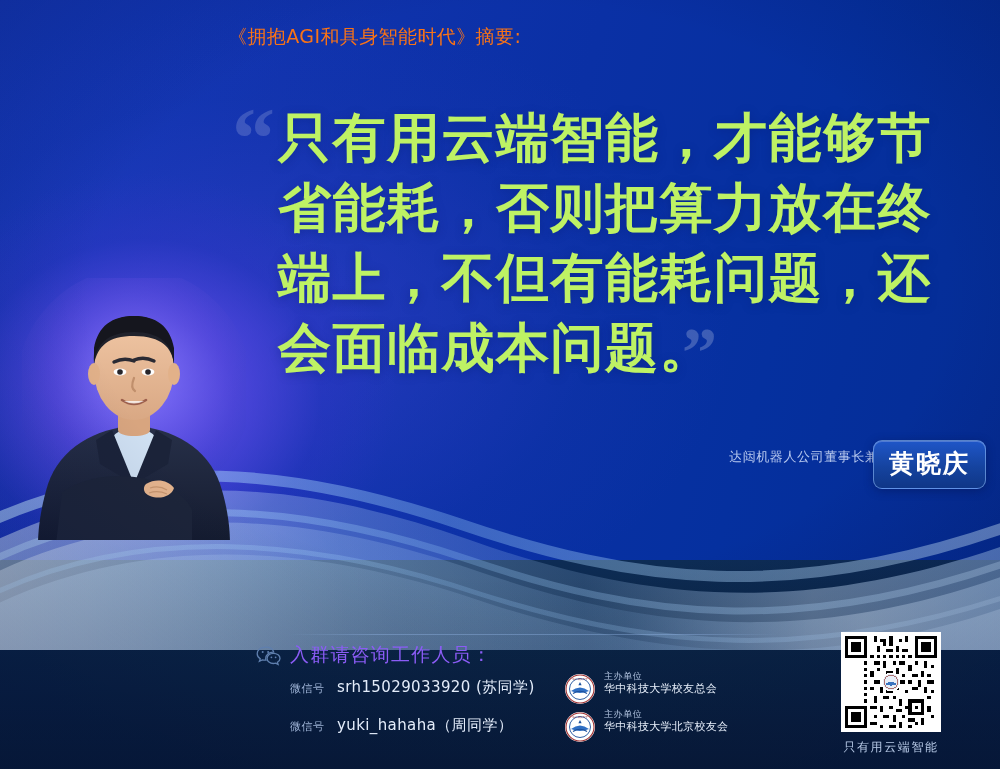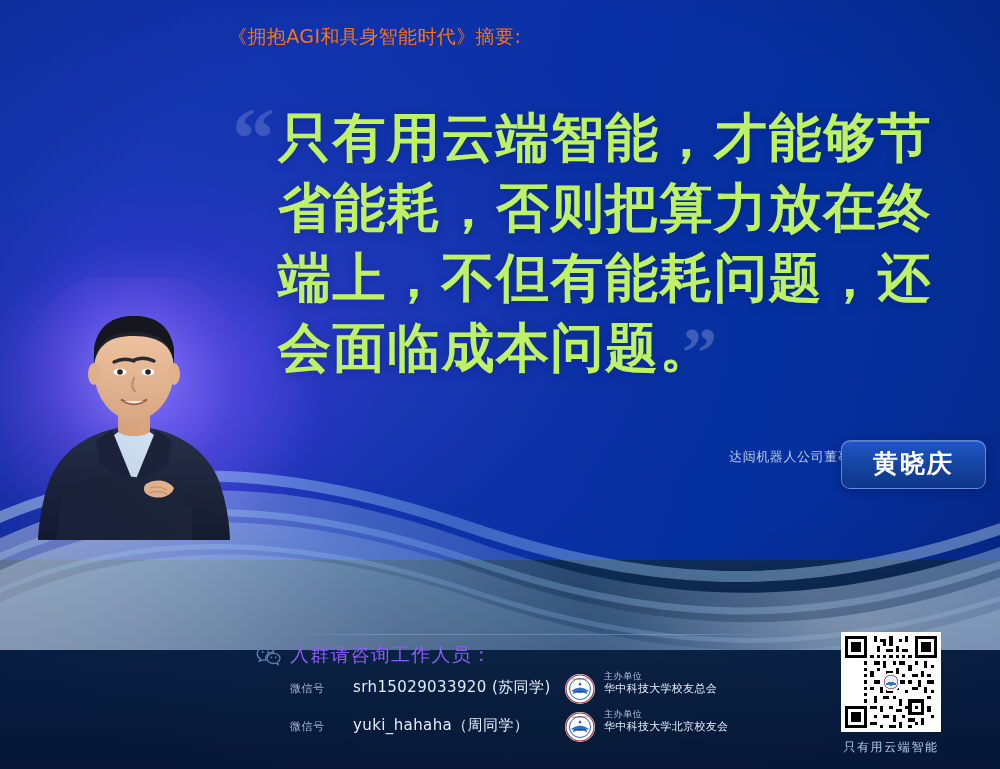--- a/index.html
+++ b/index.html
@@ -78,21 +78,21 @@
   }
 
   
   .attrib{
     position:absolute; right:92px; top:448px;
     font-size:13px; color:#b8c9ef; letter-spacing:.6px; white-space:nowrap;
     font-family:"DejaVu Sans","Liberation Sans",sans-serif;
   }
   .name-badge{
     position:absolute; right:14px; top:440px;
-    padding:6px 31px 8px; border-radius:9px;
+    padding:6px 15px 8px; border-radius:9px;
     background:linear-gradient(180deg,#1f56c8 0%, #15439f 55%, #0f3687 100%);
     border:1px solid rgba(150,195,255,.55);
     box-shadow:0 2px 10px rgba(4,20,80,.45), inset 0 1px 0 rgba(255,255,255,.22);
     font-size:25px; font-weight:700; color:#ffffff; letter-spacing:2px;
     font-family:"DejaVu Sans","Liberation Sans",sans-serif;
     white-space:nowrap;
     text-align:right;
   }
 
   
@@ -107,21 +107,21 @@
   .wechat-icon{ position:absolute; left:256px; top:646px; width:26px; height:20px; }
   .join-title{
     position:absolute; left:290px; top:642px;
     font-size:19px; color:#8b5cf6; letter-spacing:1.2px; white-space:nowrap;
     font-family:"DejaVu Sans","Liberation Sans",sans-serif;
   }
   .wx-row{ position:absolute; left:290px; white-space:nowrap; }
   .wx-row.r1{ top:678px; }
   .wx-row.r2{ top:716px; }
   .wx-label{
-    font-size:11px; color:#9fb4d6; letter-spacing:.5px; margin-right:24px;
+    font-size:11px; color:#9fb4d6; letter-spacing:.5px; margin-right:8px;
     font-family:"DejaVu Sans","Liberation Sans",sans-serif;
   }
   .wx-value{
     font-size:15px; color:#e3ecfa; letter-spacing:.4px;
     font-family:"DejaVu Sans","Liberation Sans",sans-serif;
   }
 
   .org{ position:absolute; white-space:nowrap; }
   .org.o1{ left:564px; top:672px; }
   .org.o2{ left:564px; top:710px; }

